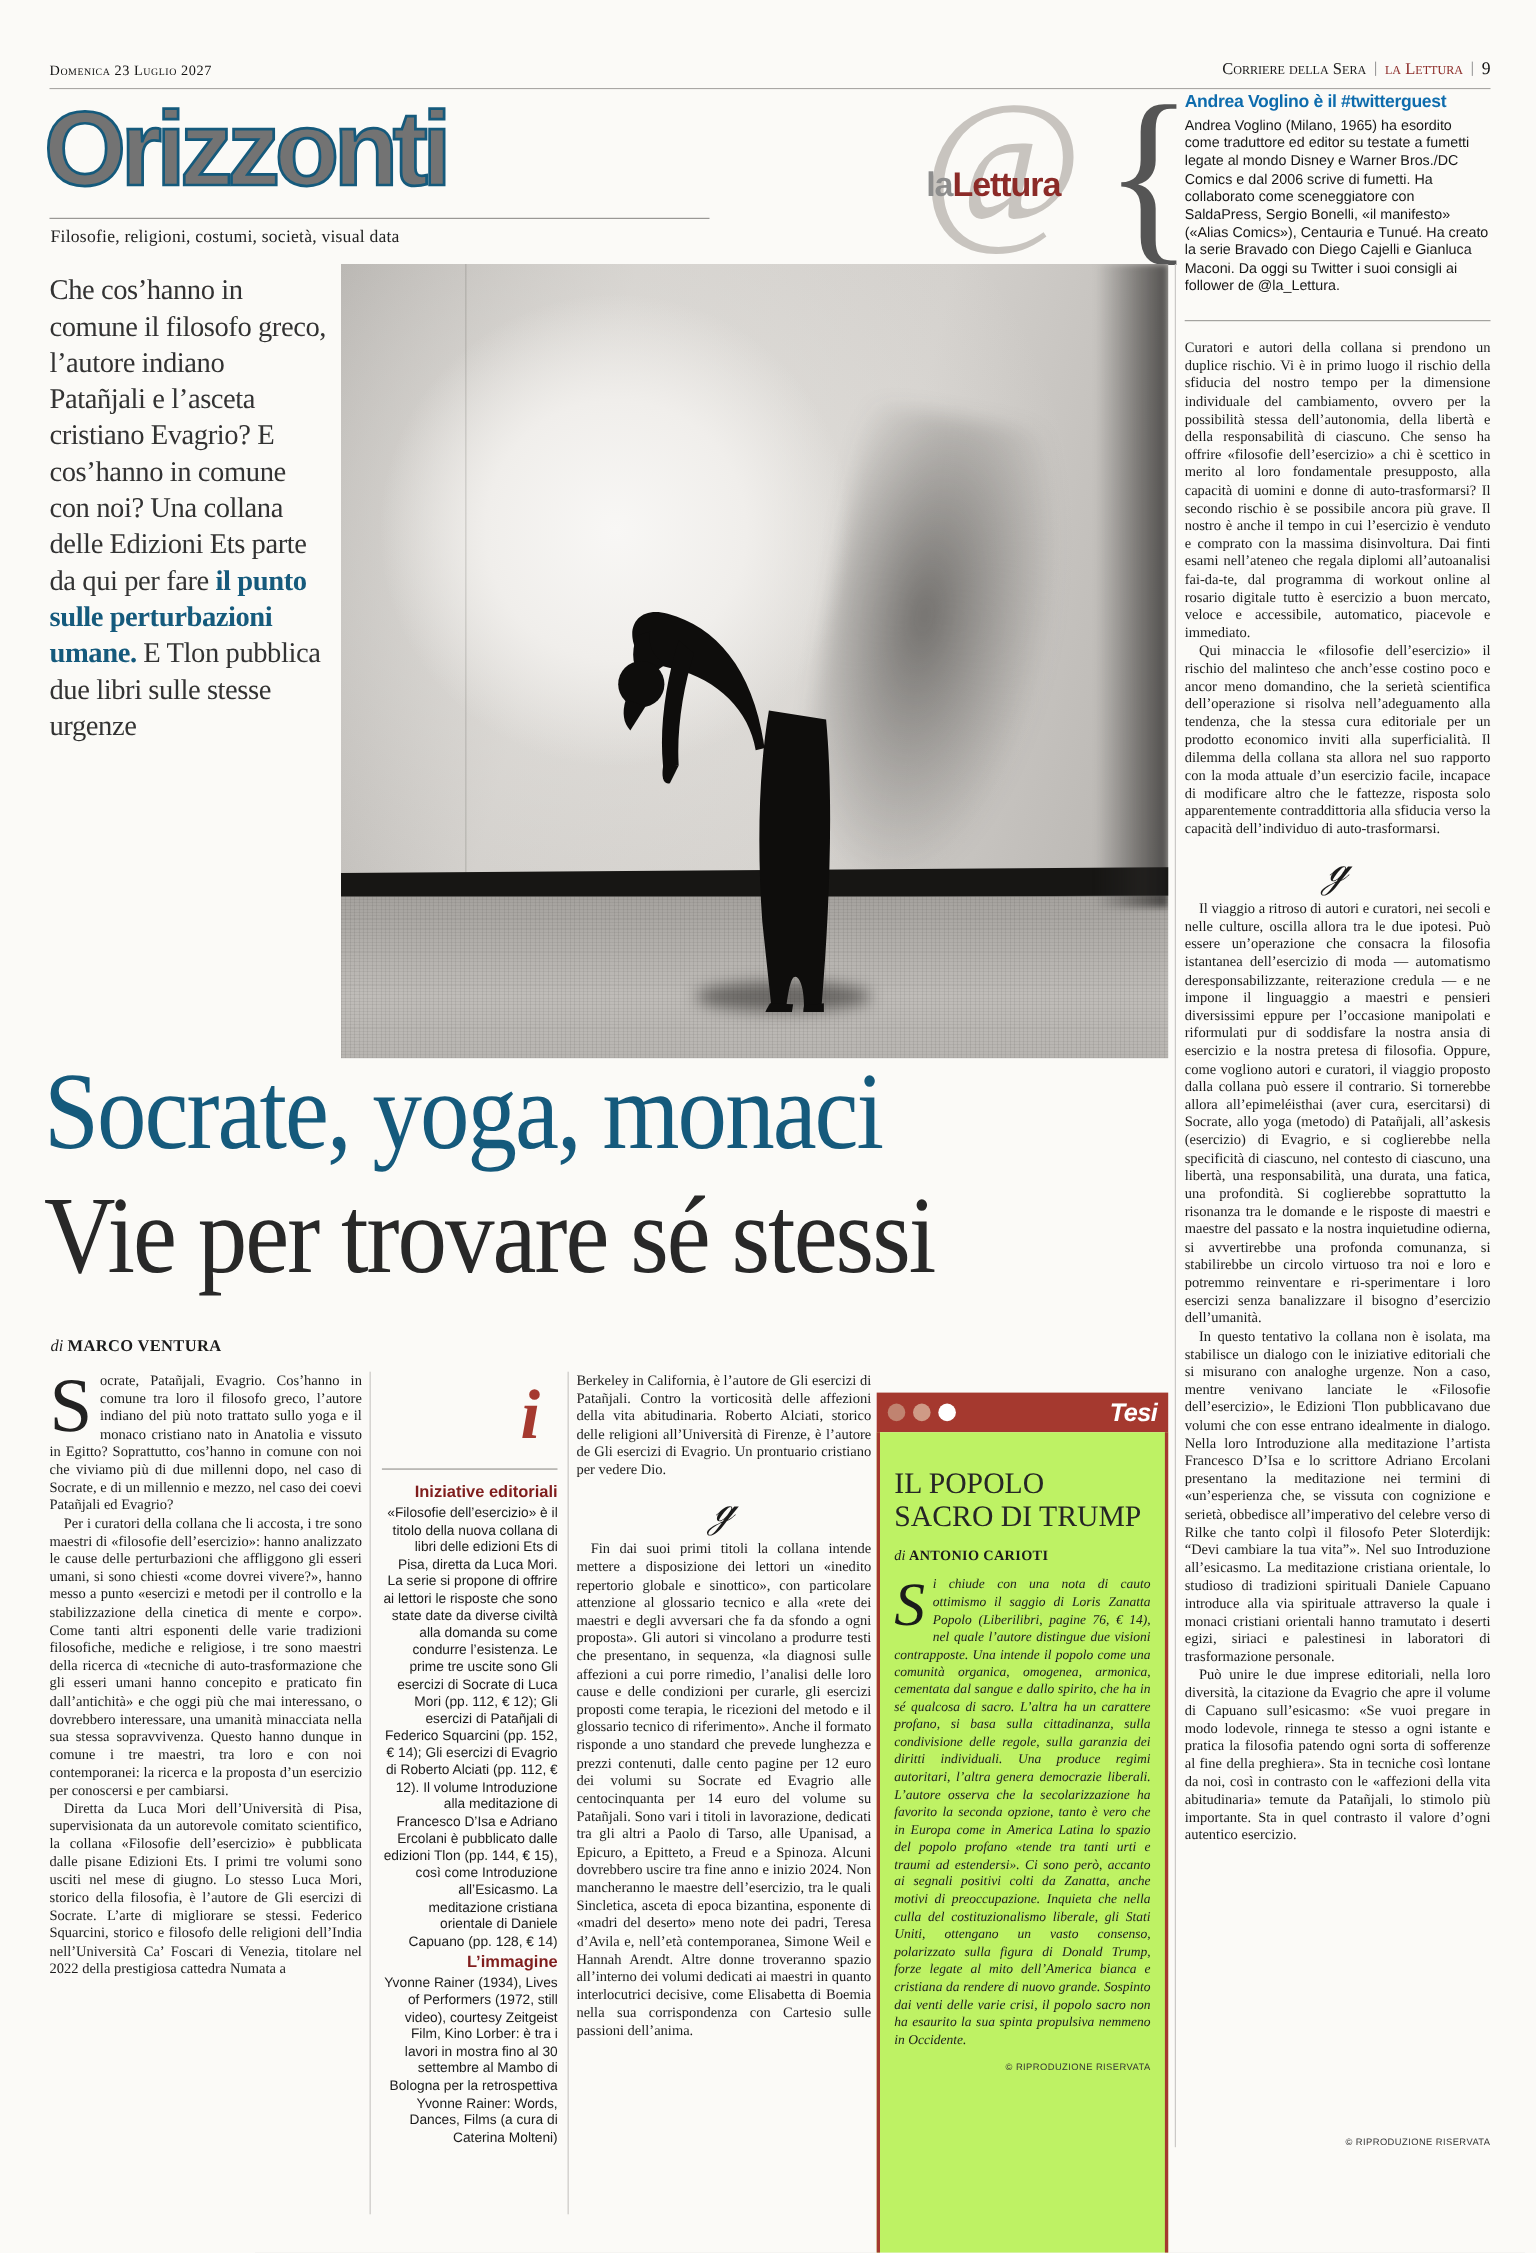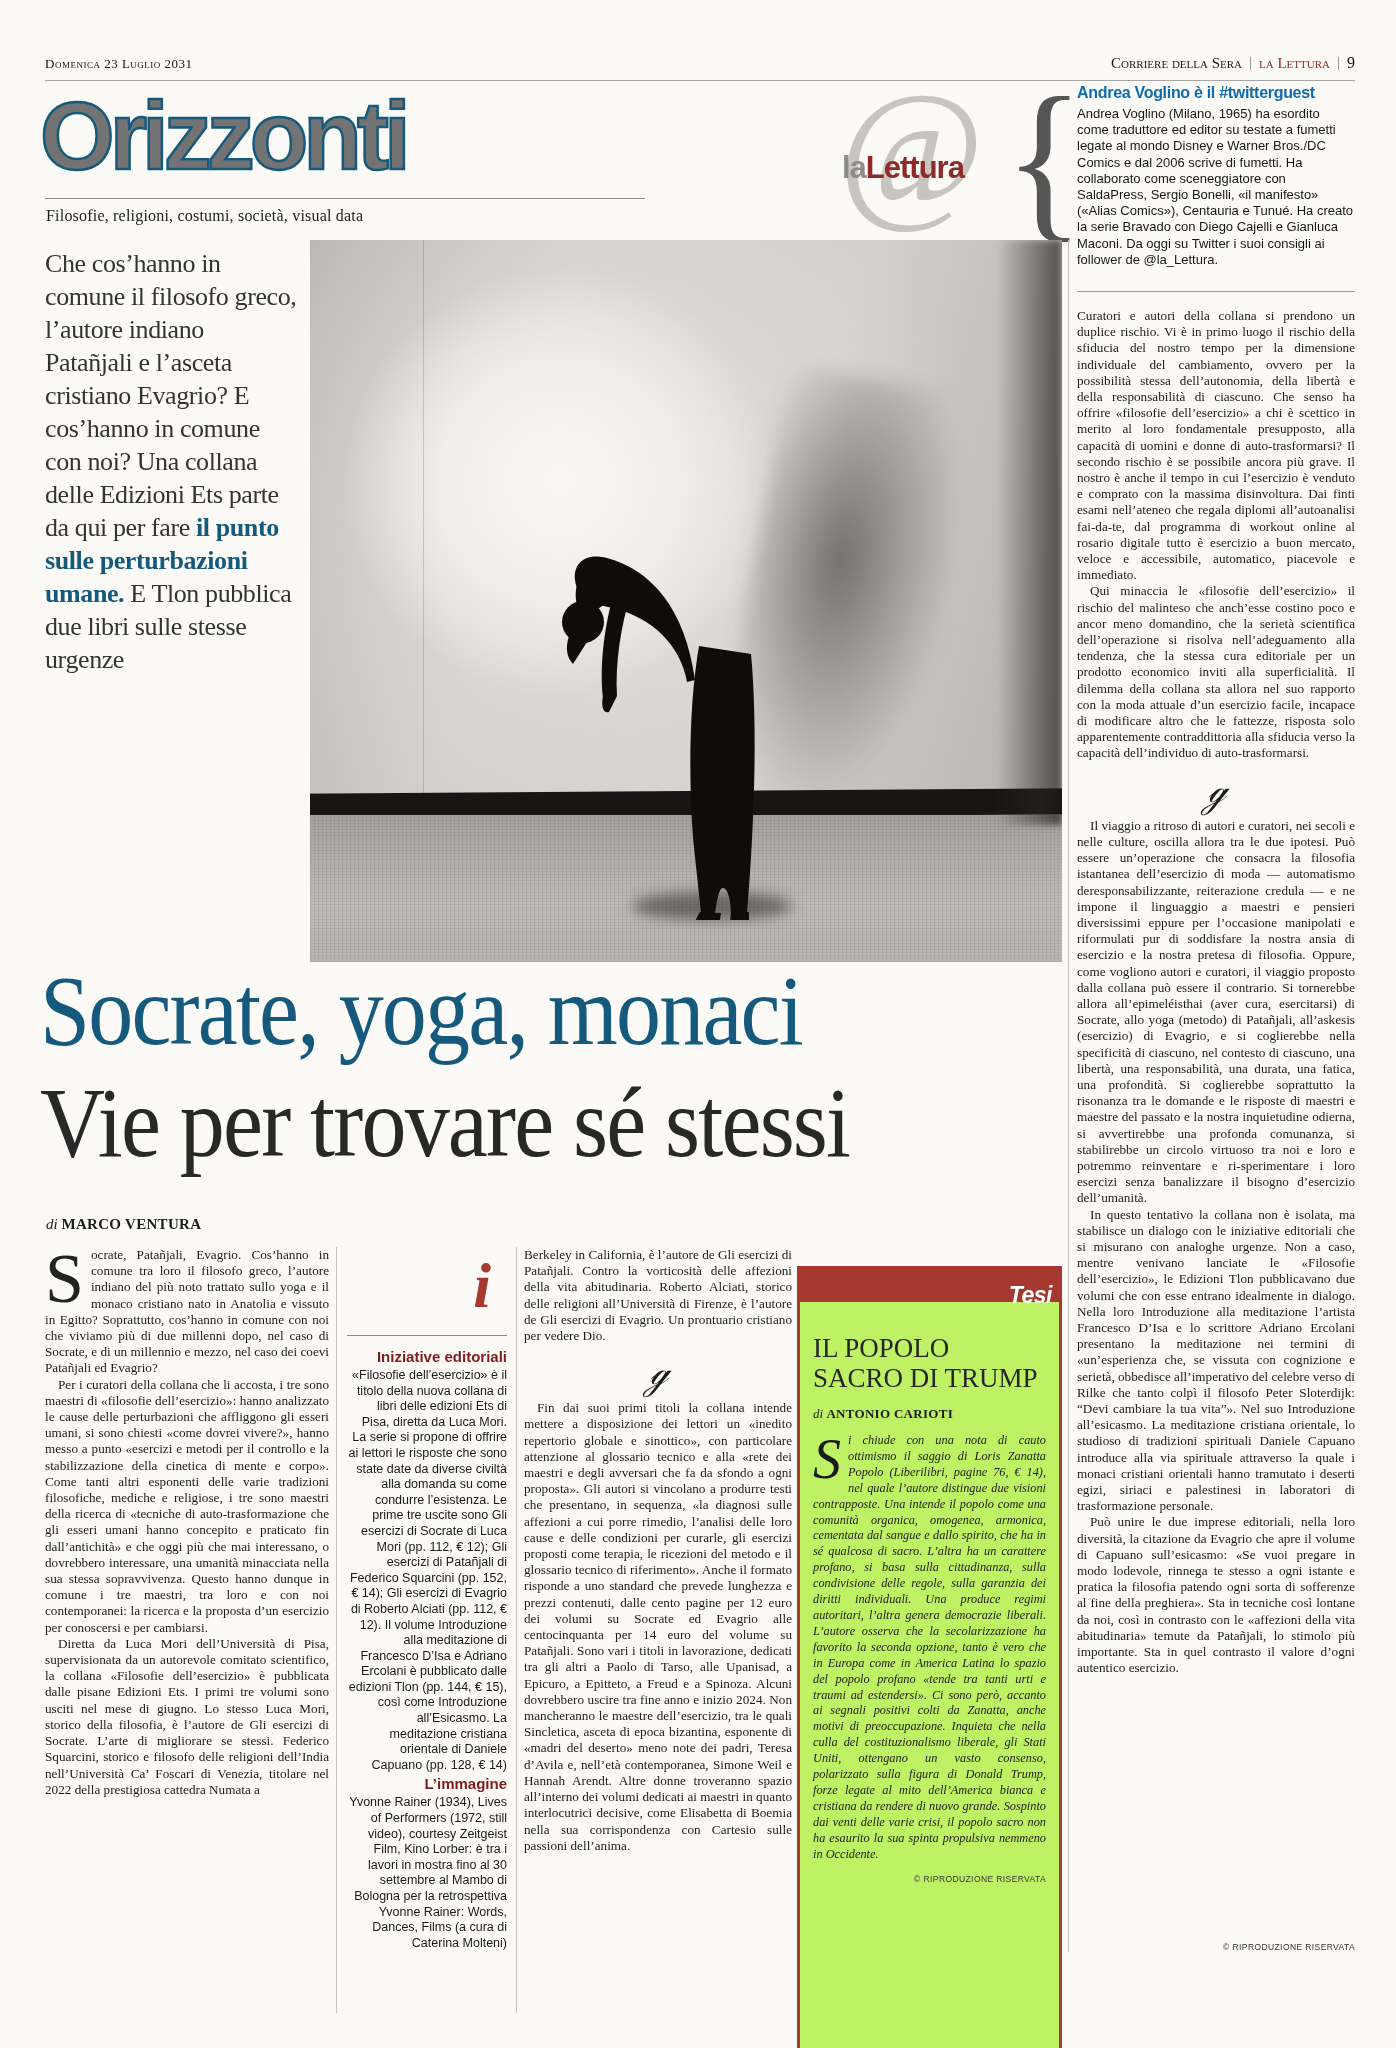--- a/index.html
+++ b/index.html
@@ -101,40 +101,40 @@
   .icol { left:347px; top:1247px; width:160px; height:766px; overflow:hidden;
           font-family:"Liberation Sans", sans-serif; text-align:right; }
   .icol-icon { font-family:"Liberation Serif", serif; font-style:italic; font-weight:bold;
                font-size:64px; line-height:78px; color:#a5392f; padding-right:16px; }
   .icol-rule { height:1px; background:#8f8d8a; margin:10px 0 12px; }
   .icol-label { font-weight:bold; font-size:15px; color:#7f1d1d; margin:2px 0 3px; }
   .icol-body { font-size:12.5px; line-height:15.6px; color:#1a1a1a; }
 
   
   .tesi { left:797px; top:1266px; width:265px; height:720px; }
-  .tesi-bar { height:36px; background:#a5392f; display:flex; align-items:center; padding:16px 10px;flex-direction:column; }
+  .tesi-bar { height:36px; background:#a5392f; display:flex; align-items:center; padding:16px 10px; }
   .tesi-dot { width:16px; height:16px; border-radius:50%; margin-right:7px; }
   .td1 { background:#c08370; } .td2 { background:#cf9a86; } .td3 { background:#ffffff; }
   .tesi-tab { margin-left:auto; color:#fff; font-family:"Liberation Sans", sans-serif;
               font-weight:bold; font-style:italic; font-size:23px; letter-spacing:-.5px; }
   .tesi-inner { height:804px; border:3px solid #a5392f; border-top:none; border-bottom-width:9px;
                 padding:31px 13px 8px; overflow:hidden; background:#bef264; }
   .tesi-title { font-size:27px; line-height:30px; color:#262626; }
   .tesi-byline { margin:13px 0 11px; font-size:13px; }
   .tesi-text { font-style:italic; font-size:12.3px; line-height:15.9px; text-align:justify;
                hyphens:auto; -webkit-hyphens:auto; }
   .tesi-drop { float:left; font-size:56px; line-height:46px; padding:3px 7px 0 0; font-style:italic; }
   .tesi-copy { margin-top:12px; }
 </style>
 </head>
 <body>
 
 <div class="page">
 
-  <div class="abs date">Domenica 23 Luglio 2031</div>
+  <div class="abs date">Domenica 23 Luglio 2027</div>
   <div class="abs masthead">
     <span>Corriere della Sera</span><span class="msep"></span><span class="red">la Lettura</span><span class="msep"></span><span class="pn">9</span>
   </div>
   <div class="abs rule-top"></div>
 
   <div class="abs orizzonti">Orizzonti</div>
   <div class="abs orizzonti-rule"></div>
   <div class="abs subtitle">Filosofie, religioni, costumi, società, visual data</div>
 
   <div class="abs at-glyph">@</div>

